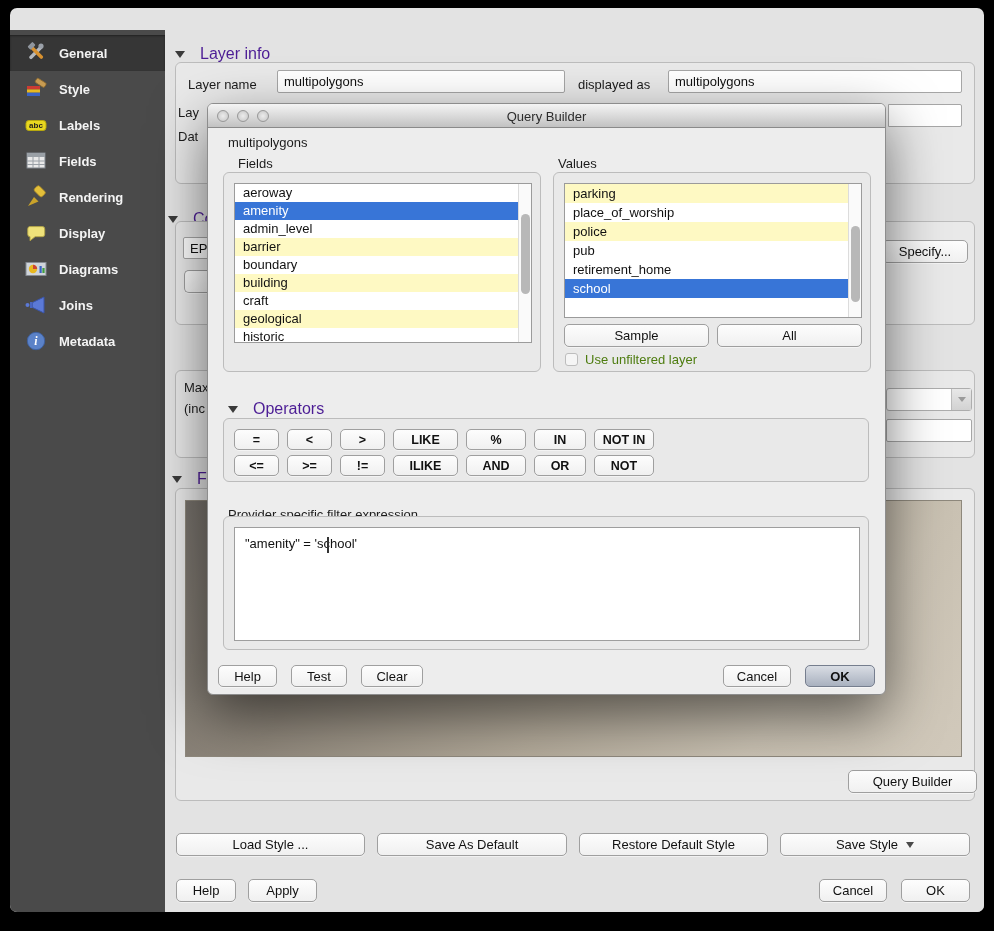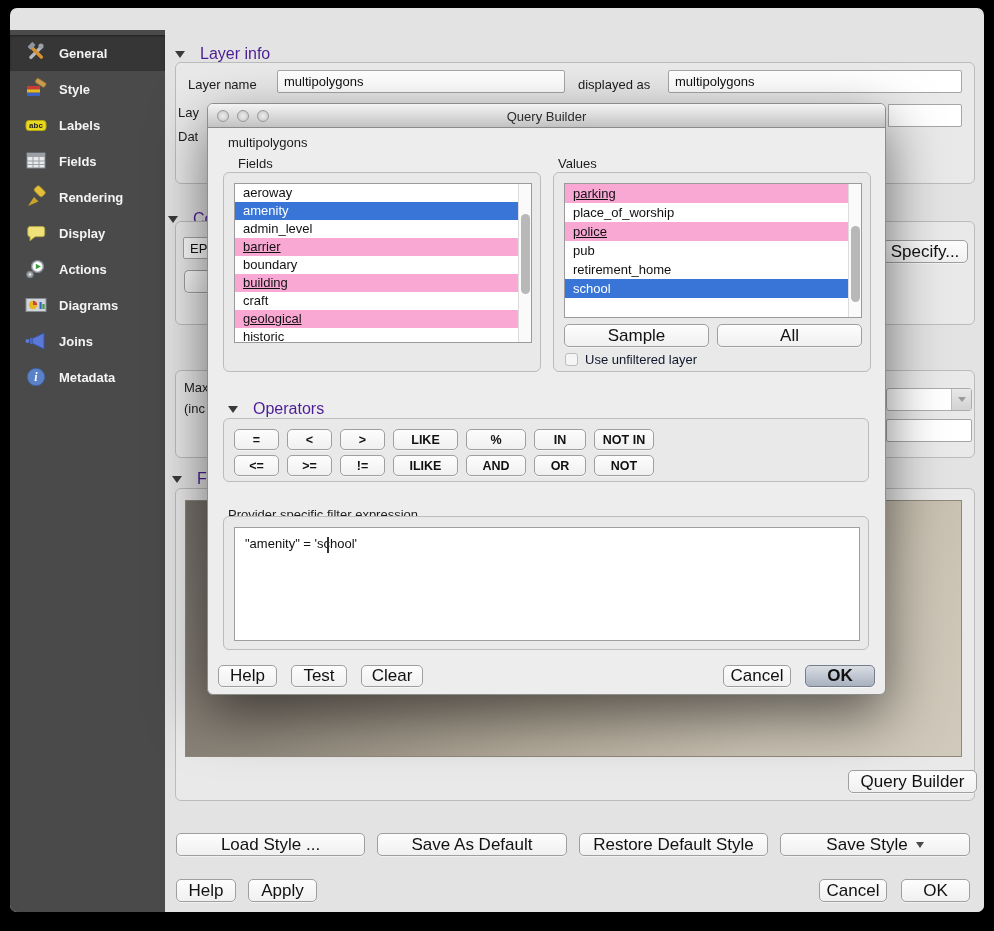--- a/index.html
+++ b/index.html
@@ -32,46 +32,46 @@
   
   .content { position:absolute; left:155px; top:0; right:0; bottom:0; background:#e3e3e3; }
   .abs { position:absolute; }
   .sec-head { font-size:16px; color:#4c1d95; display:flex; align-items:center; gap:15px; }
   .tri { width:0; height:0; border-left:5px solid transparent; border-right:5px solid transparent; border-top:7px solid #3a3a3a; display:inline-block; }
   .groupbox { background:#e9e9e9; border:1px solid #bcbcbc; border-radius:6px; }
   .lbl { font-size:13px; color:#1c1c1c; white-space:nowrap; }
   .input { background:#fff; border:1px solid #a6a6a6; border-radius:2px; font-size:13px; color:#111;
     padding:2px 6px; display:flex; align-items:center; }
   .btn { background:linear-gradient(#fdfdfd,#f0f0f0); border:1px solid #9f9f9f; border-radius:5px;
-    font-size:17px; color:#111; display:flex; align-items:center; justify-content:center;
+    font-size:13px; color:#111; display:flex; align-items:center; justify-content:center;
     box-shadow:0 1px 0 rgba(255,255,255,.5); white-space:nowrap; }
   .btn.default { background:linear-gradient(#d9dde4,#a9b1bf); border-color:#767e8e; font-weight:700; }
   .chev { width:0; height:0; border-left:4px solid transparent; border-right:4px solid transparent; border-top:6px solid #4a4a4a; display:inline-block; margin-left:8px; }
   .beige { background:linear-gradient(130deg,#75706a 0%,#8f877b 28%,#b2a999 55%,#c9c1b2 78%,#d1c9bb 100%); border:1px solid #8e887c; }
   .combo-frag { background:#fff; border:1px solid #adadad; border-radius:3px; position:relative; }
   .combo-frag .arrowbox { position:absolute; right:0; top:0; bottom:0; width:20px; background:linear-gradient(#e8e8e8,#d2d2d2); border-left:1px solid #bdbdbd; display:flex; align-items:center; justify-content:center; }
   .combo-frag .arrowbox .tri { border-top-color:#9a9a9a; border-left-width:4px; border-right-width:4px; border-top-width:5px; }
 
   
   .qb { position:absolute; left:197px; top:95px; width:679px; height:592px; background:#ededed;
     border:1px solid #8d8d8d; border-radius:6px; box-shadow:0 20px 55px rgba(0,0,0,.55); z-index:10; }
   .qb-titlebar { position:absolute; left:0; top:0; right:0; height:24px; border-radius:5px 5px 0 0;
     background:linear-gradient(#f4f4f4,#c2c2c2); border-bottom:1px solid #8a8a8a; }
   .qb-titlebar .lights { left:9px; height:24px; }
   .qb-titlebar .light { border-color:#989898; background:radial-gradient(#ececec,#c4c4c4); }
   .qb-title { height:24px; display:flex; align-items:center; justify-content:center; font-size:13px; color:#2c2c2c; }
   .listbox { background:#fff; border:1px solid #9b9b9b; overflow:hidden; position:relative; }
   .row { height:18px; line-height:18px; font-size:13px; padding-left:8px; color:#111; white-space:nowrap; }
-  .row.alt { background:#f9a8d4;text-decoration:underline; }
+  .row.alt { background:#fef9c3; }
   .row.selected { background:#3875d7; color:#fff; }
   .vrow { height:19px; line-height:19px; }
   .sbar { position:absolute; top:0; bottom:0; right:0; width:13px; background:#fafafa; border-left:1px solid #dcdcdc; }
   .sthumb { position:absolute; left:1.5px; width:9px; background:#b8b8b8; border-radius:5px; }
   .checkbox { width:13px; height:13px; border:1px solid #bdbdbd; border-radius:3px; background:#f5f5f5; display:inline-block; }
-  .dis-label { font-size:13px; color:#0f172a; }
+  .dis-label { font-size:13px; color:#4d7c0f; }
   .op-row { position:absolute; display:flex; gap:8px; }
   .op { height:21px; font-weight:600; font-size:12.5px; }
   .op-row .op:nth-of-type(1),.op-row .op:nth-of-type(2),.op-row .op:nth-of-type(3){ width:45px; }
   .op-row .op:nth-of-type(4){ width:65px; }
   .op-row .op:nth-of-type(5){ width:60px; }
   .op-row .op:nth-of-type(6){ width:52px; }
   .op-row .op:nth-of-type(7){ width:60px; }
   .exprbox { background:#fff; border:1px solid #9e9e9e; font-size:13px; color:#111; padding:8px 10px; position:relative; }
   .cursor { position:absolute; width:1.5px; height:16px; background:#333; }
 </style>
@@ -138,32 +138,20 @@
           </span>
           <span class="side-label">Rendering</span>
         </div>
         <div class="side-item">
           <span class="icon">
             <svg width="22" height="22" viewBox="0 0 24 24">
                 <path d="M5 5 h14 a2.5 2.5 0 0 1 2.5 2.5 v6 a2.5 2.5 0 0 1 -2.5 2.5 h-8 l-5.5 4.5 v-4.5 a2.5 2.5 0 0 1 -2.5 -2.5 v-6 A2.5 2.5 0 0 1 5 5z" fill="#efe27a" stroke="#b2a446"></path>
               </svg>
           </span>
           <span class="side-label">Display</span>
-        </div>
-        <div class="side-item">
-          <span class="icon">
-            <svg width="24" height="24" viewBox="0 0 24 24">
-                <circle cx="13.5" cy="9.5" r="6" fill="#ccd0d6" stroke="#83888f" stroke-width="1.2"></circle>
-                <circle cx="13.5" cy="9.5" r="4.5" fill="#fff"></circle>
-                <polygon points="11.8,6.8 17,9.5 11.8,12.2" fill="#3f9e3f"></polygon>
-                <circle cx="6" cy="17.5" r="3.4" fill="#9aa0a8" stroke="#767c84"></circle>
-                <circle cx="6" cy="17.5" r="1.3" fill="#e6e6e6"></circle>
-              </svg>
-          </span>
-          <span class="side-label">Actions</span>
         </div>
         <div class="side-item">
           <span class="icon">
             <svg width="24" height="24" viewBox="0 0 24 24">
                 <rect x="2" y="5.5" width="20" height="13" fill="#cfd4da" stroke="#868b92"></rect>
                 <circle cx="9" cy="12" r="4.2" fill="#e8b820"></circle>
                 <path d="M9 7.8 a4.2 4.2 0 0 1 4.2 4.2 L9 12z" fill="#cc4433"></path>
                 <rect x="15.5" y="9" width="2.2" height="7" fill="#3a62c4"></rect>
                 <rect x="18.4" y="11" width="2.2" height="5" fill="#3f9e3f"></rect>
               </svg>

